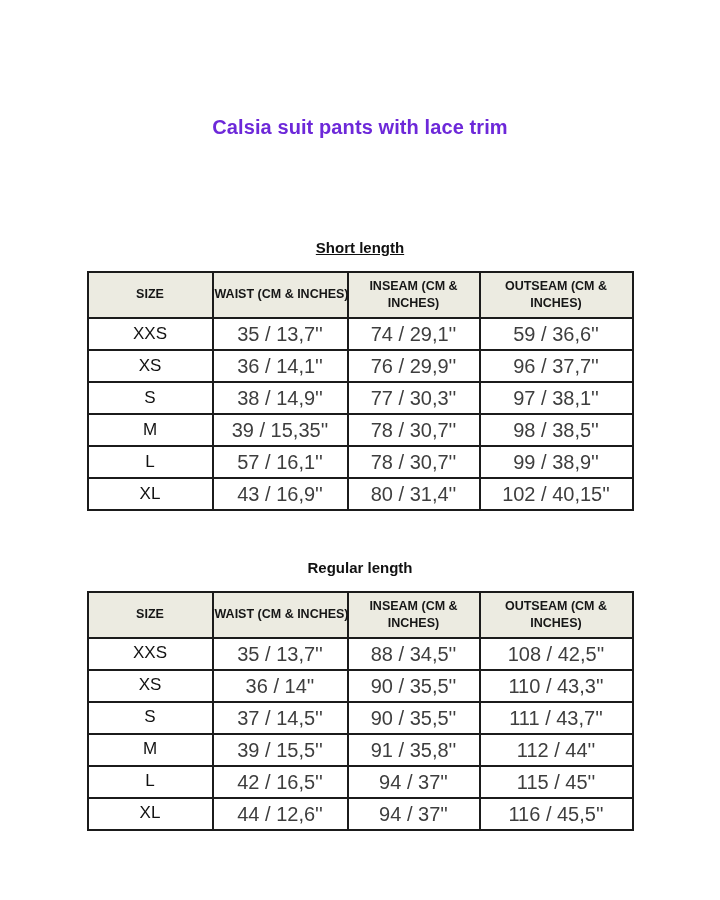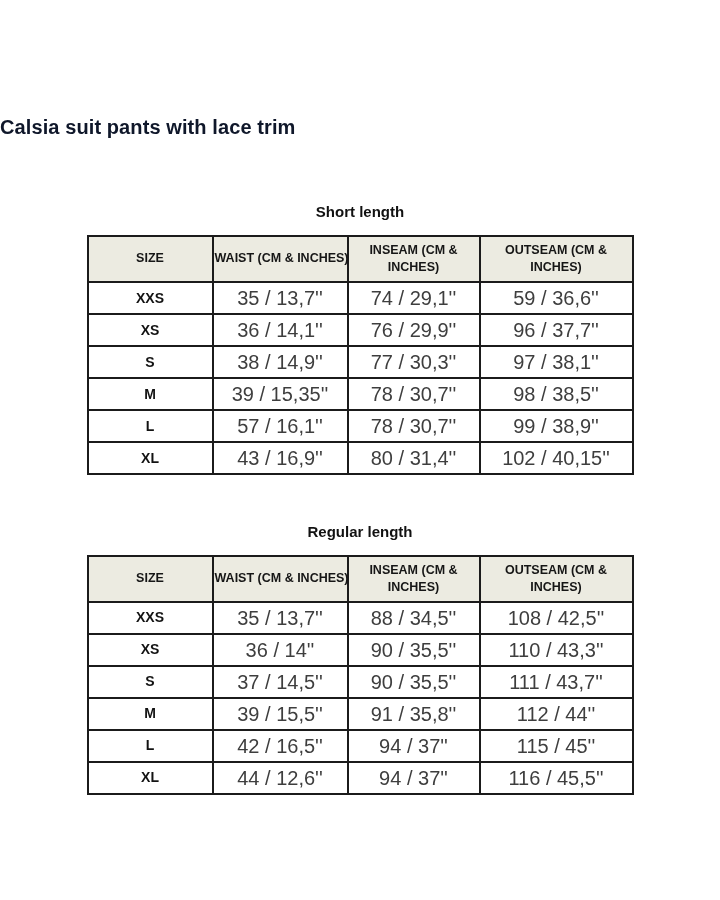--- a/index.html
+++ b/index.html
@@ -11,34 +11,34 @@
   *{box-sizing:border-box;margin:0;padding:0;}
   html,body{background:#ffffff;}
   body{
     width:720px;height:900px;overflow:hidden;
     font-family:"Liberation Sans","DejaVu Sans",sans-serif;
     color:var(--strong-text);
   }
   .page{width:720px;height:900px;position:relative;}
   .page-title{
     padding-top:116px;
-    text-align:left;
+    text-align:center;
     font-size:20px;
     font-weight:700;
     letter-spacing:.1px;
-    color:#0f172a;
+    color:#6d28d9;
   }
   .size-section{margin-top:0;}
   .section-heading{
     text-align:center;
     font-size:15px;
     font-weight:700;
     color:#111;
   }
-  .heading-1{margin-top:64px;}
+  .heading-1{margin-top:100px;text-decoration:underline;}
   .heading-2{margin-top:48px;}
   table.size-table{
     width:545px;
     margin:15px auto 0 auto;
     border-collapse:collapse;
     table-layout:fixed;
   }
   .size-table th,.size-table td{
     border:2px solid var(--border);
     text-align:center;
@@ -55,22 +55,22 @@
   }
   .size-table th.nowrap{white-space:nowrap;padding:5px 1px;text-align:center;}
   .size-table td{
     font-size:20px;
     color:var(--value-text);
     height:26px;
     padding:2px 2px;
     line-height:1.3;
   }
   .size-table td.size-col{
-    font-weight:700;
-    font-size:14px;
+    font-weight:400;
+    font-size:17px;
     color:var(--strong-text);
     border-radius:10px;
   }
   col.c-size{width:125px;}
   col.c-waist{width:135px;}
   col.c-inseam{width:132px;}
   col.c-outseam{width:153px;}
 </style>
 </head>
 <body>

